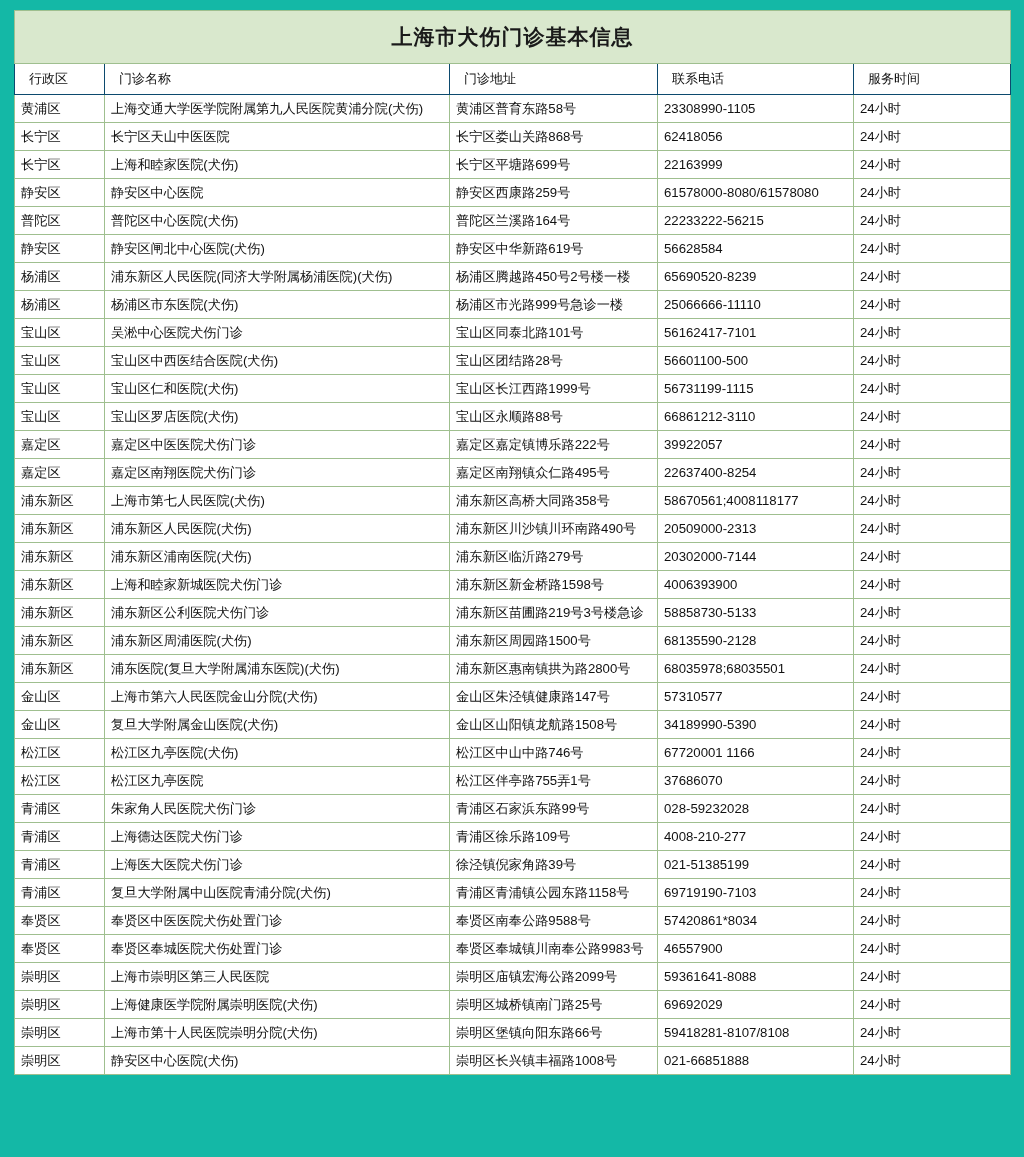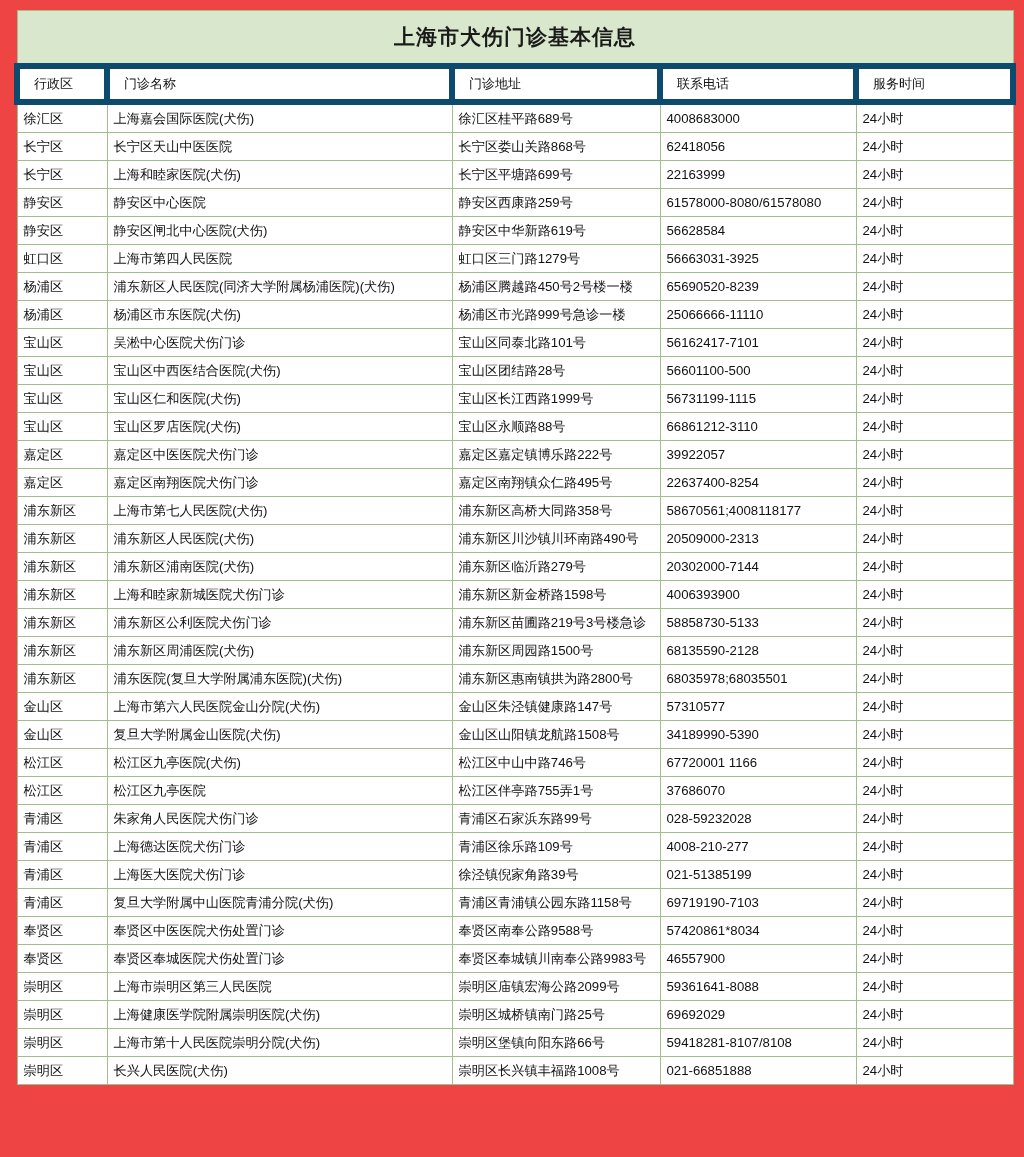--- a/index.html
+++ b/index.html
@@ -11,21 +11,21 @@
     width: 1024px;
     height: 1157px;
     font-family: "Liberation Sans", "DejaVu Sans", sans-serif;
     overflow: hidden;
   }
   .page {
     width: 1024px;
     height: 1157px;
     box-sizing: border-box;
     padding: 10px 14px 8px 14px;
-    background: #ef4444;
+    background: #14b8a6;
   }
   table.info-table {
     width: 996px;
     border-collapse: collapse;
     table-layout: fixed;
     border: 1px solid #9fbf8f;
   }
   table.info-table col.c0 { width: 90px; }
   table.info-table col.c1 { width: 345px; }
   table.info-table col.c2 { width: 208px; }
@@ -38,21 +38,21 @@
     text-align: center;
     font-size: 21px;
     font-weight: bold;
     color: #1a1a1a;
     height: 44px;
     letter-spacing: 1px;
     padding: 4px 0;
   }
   th.head-cell {
     background: #ffffff;
-    border: 6px solid #0c4a6e;
+    border: 1px solid #0c4a6e;
     font-size: 13px;
     font-weight: normal;
     color: #111111;
     text-align: left;
     padding: 4px 14px;
     height: 22px;
   }
   td.data-cell {
     border: 1px solid #9fbf8f;
     font-size: 13.2px;
@@ -84,24 +84,24 @@
       <tr>
         <th class="head-cell">行政区</th>
         <th class="head-cell">门诊名称</th>
         <th class="head-cell">门诊地址</th>
         <th class="head-cell">联系电话</th>
         <th class="head-cell">服务时间</th>
       </tr>
     </thead>
     <tbody id="table-body">
         <tr class="data-row">
-          <td class="data-cell">徐汇区</td>
-          <td class="data-cell">上海嘉会国际医院(犬伤)</td>
-          <td class="data-cell">徐汇区桂平路689号</td>
-          <td class="data-cell">4008683000</td>
+          <td class="data-cell">黄浦区</td>
+          <td class="data-cell">上海交通大学医学院附属第九人民医院黄浦分院(犬伤)</td>
+          <td class="data-cell">黄浦区普育东路58号</td>
+          <td class="data-cell">23308990-1105</td>
           <td class="data-cell">24小时</td>
         </tr>
         <tr class="data-row">
           <td class="data-cell">长宁区</td>
           <td class="data-cell">长宁区天山中医医院</td>
           <td class="data-cell">长宁区娄山关路868号</td>
           <td class="data-cell">62418056</td>
           <td class="data-cell">24小时</td>
         </tr>
         <tr class="data-row">
@@ -112,34 +112,34 @@
           <td class="data-cell">24小时</td>
         </tr>
         <tr class="data-row">
           <td class="data-cell">静安区</td>
           <td class="data-cell">静安区中心医院</td>
           <td class="data-cell">静安区西康路259号</td>
           <td class="data-cell">61578000-8080/61578080</td>
           <td class="data-cell">24小时</td>
         </tr>
         <tr class="data-row">
+          <td class="data-cell">普陀区</td>
+          <td class="data-cell">普陀区中心医院(犬伤)</td>
+          <td class="data-cell">普陀区兰溪路164号</td>
+          <td class="data-cell">22233222-56215</td>
+          <td class="data-cell">24小时</td>
+        </tr>
+        <tr class="data-row">
           <td class="data-cell">静安区</td>
           <td class="data-cell">静安区闸北中心医院(犬伤)</td>
           <td class="data-cell">静安区中华新路619号</td>
           <td class="data-cell">56628584</td>
           <td class="data-cell">24小时</td>
         </tr>
         <tr class="data-row">
-          <td class="data-cell">虹口区</td>
-          <td class="data-cell">上海市第四人民医院</td>
-          <td class="data-cell">虹口区三门路1279号</td>
-          <td class="data-cell">56663031-3925</td>
-          <td class="data-cell">24小时</td>
-        </tr>
-        <tr class="data-row">
           <td class="data-cell">杨浦区</td>
           <td class="data-cell">浦东新区人民医院(同济大学附属杨浦医院)(犬伤)</td>
           <td class="data-cell">杨浦区腾越路450号2号楼一楼</td>
           <td class="data-cell">65690520-8239</td>
           <td class="data-cell">24小时</td>
         </tr>
         <tr class="data-row">
           <td class="data-cell">杨浦区</td>
           <td class="data-cell">杨浦区市东医院(犬伤)</td>
           <td class="data-cell">杨浦区市光路999号急诊一楼</td>
@@ -323,20 +323,20 @@
         </tr>
         <tr class="data-row">
           <td class="data-cell">崇明区</td>
           <td class="data-cell">上海市第十人民医院崇明分院(犬伤)</td>
           <td class="data-cell">崇明区堡镇向阳东路66号</td>
           <td class="data-cell">59418281-8107/8108</td>
           <td class="data-cell">24小时</td>
         </tr>
         <tr class="data-row">
           <td class="data-cell">崇明区</td>
-          <td class="data-cell">长兴人民医院(犬伤)</td>
+          <td class="data-cell">静安区中心医院(犬伤)</td>
           <td class="data-cell">崇明区长兴镇丰福路1008号</td>
           <td class="data-cell">021-66851888</td>
           <td class="data-cell">24小时</td>
         </tr>
       </tbody>
   </table>
 </div>
 
 </body></html>

